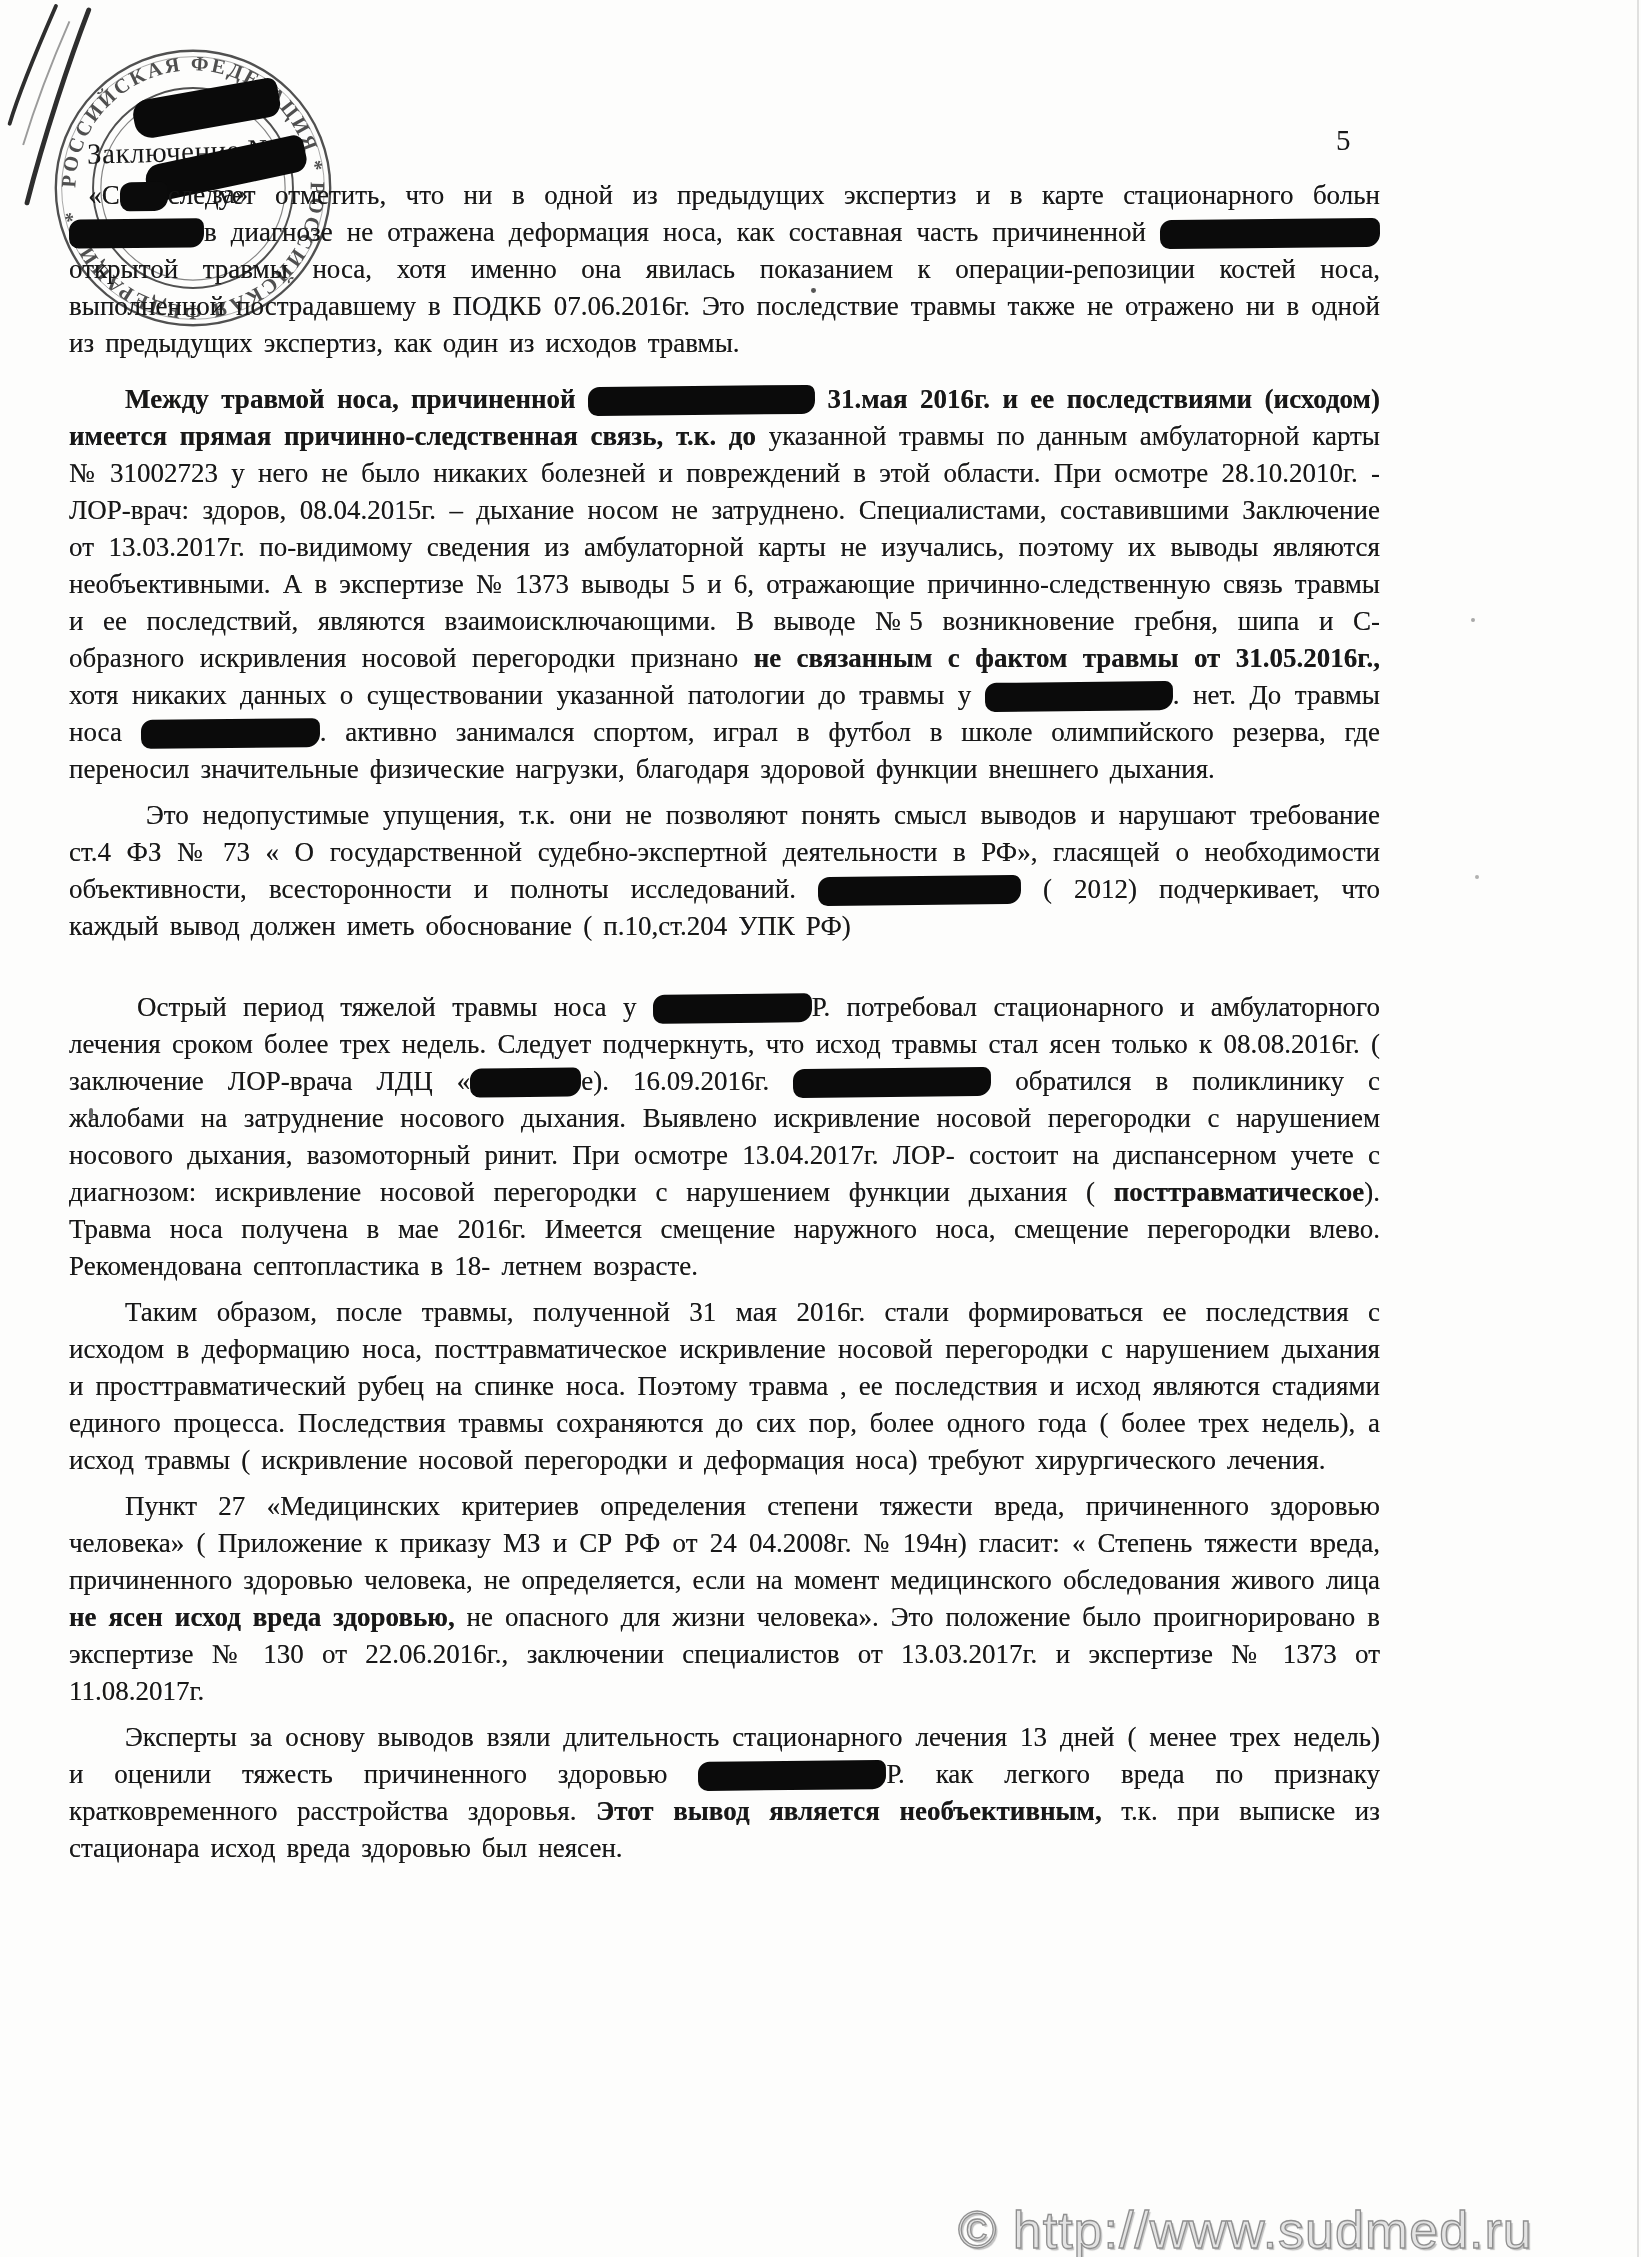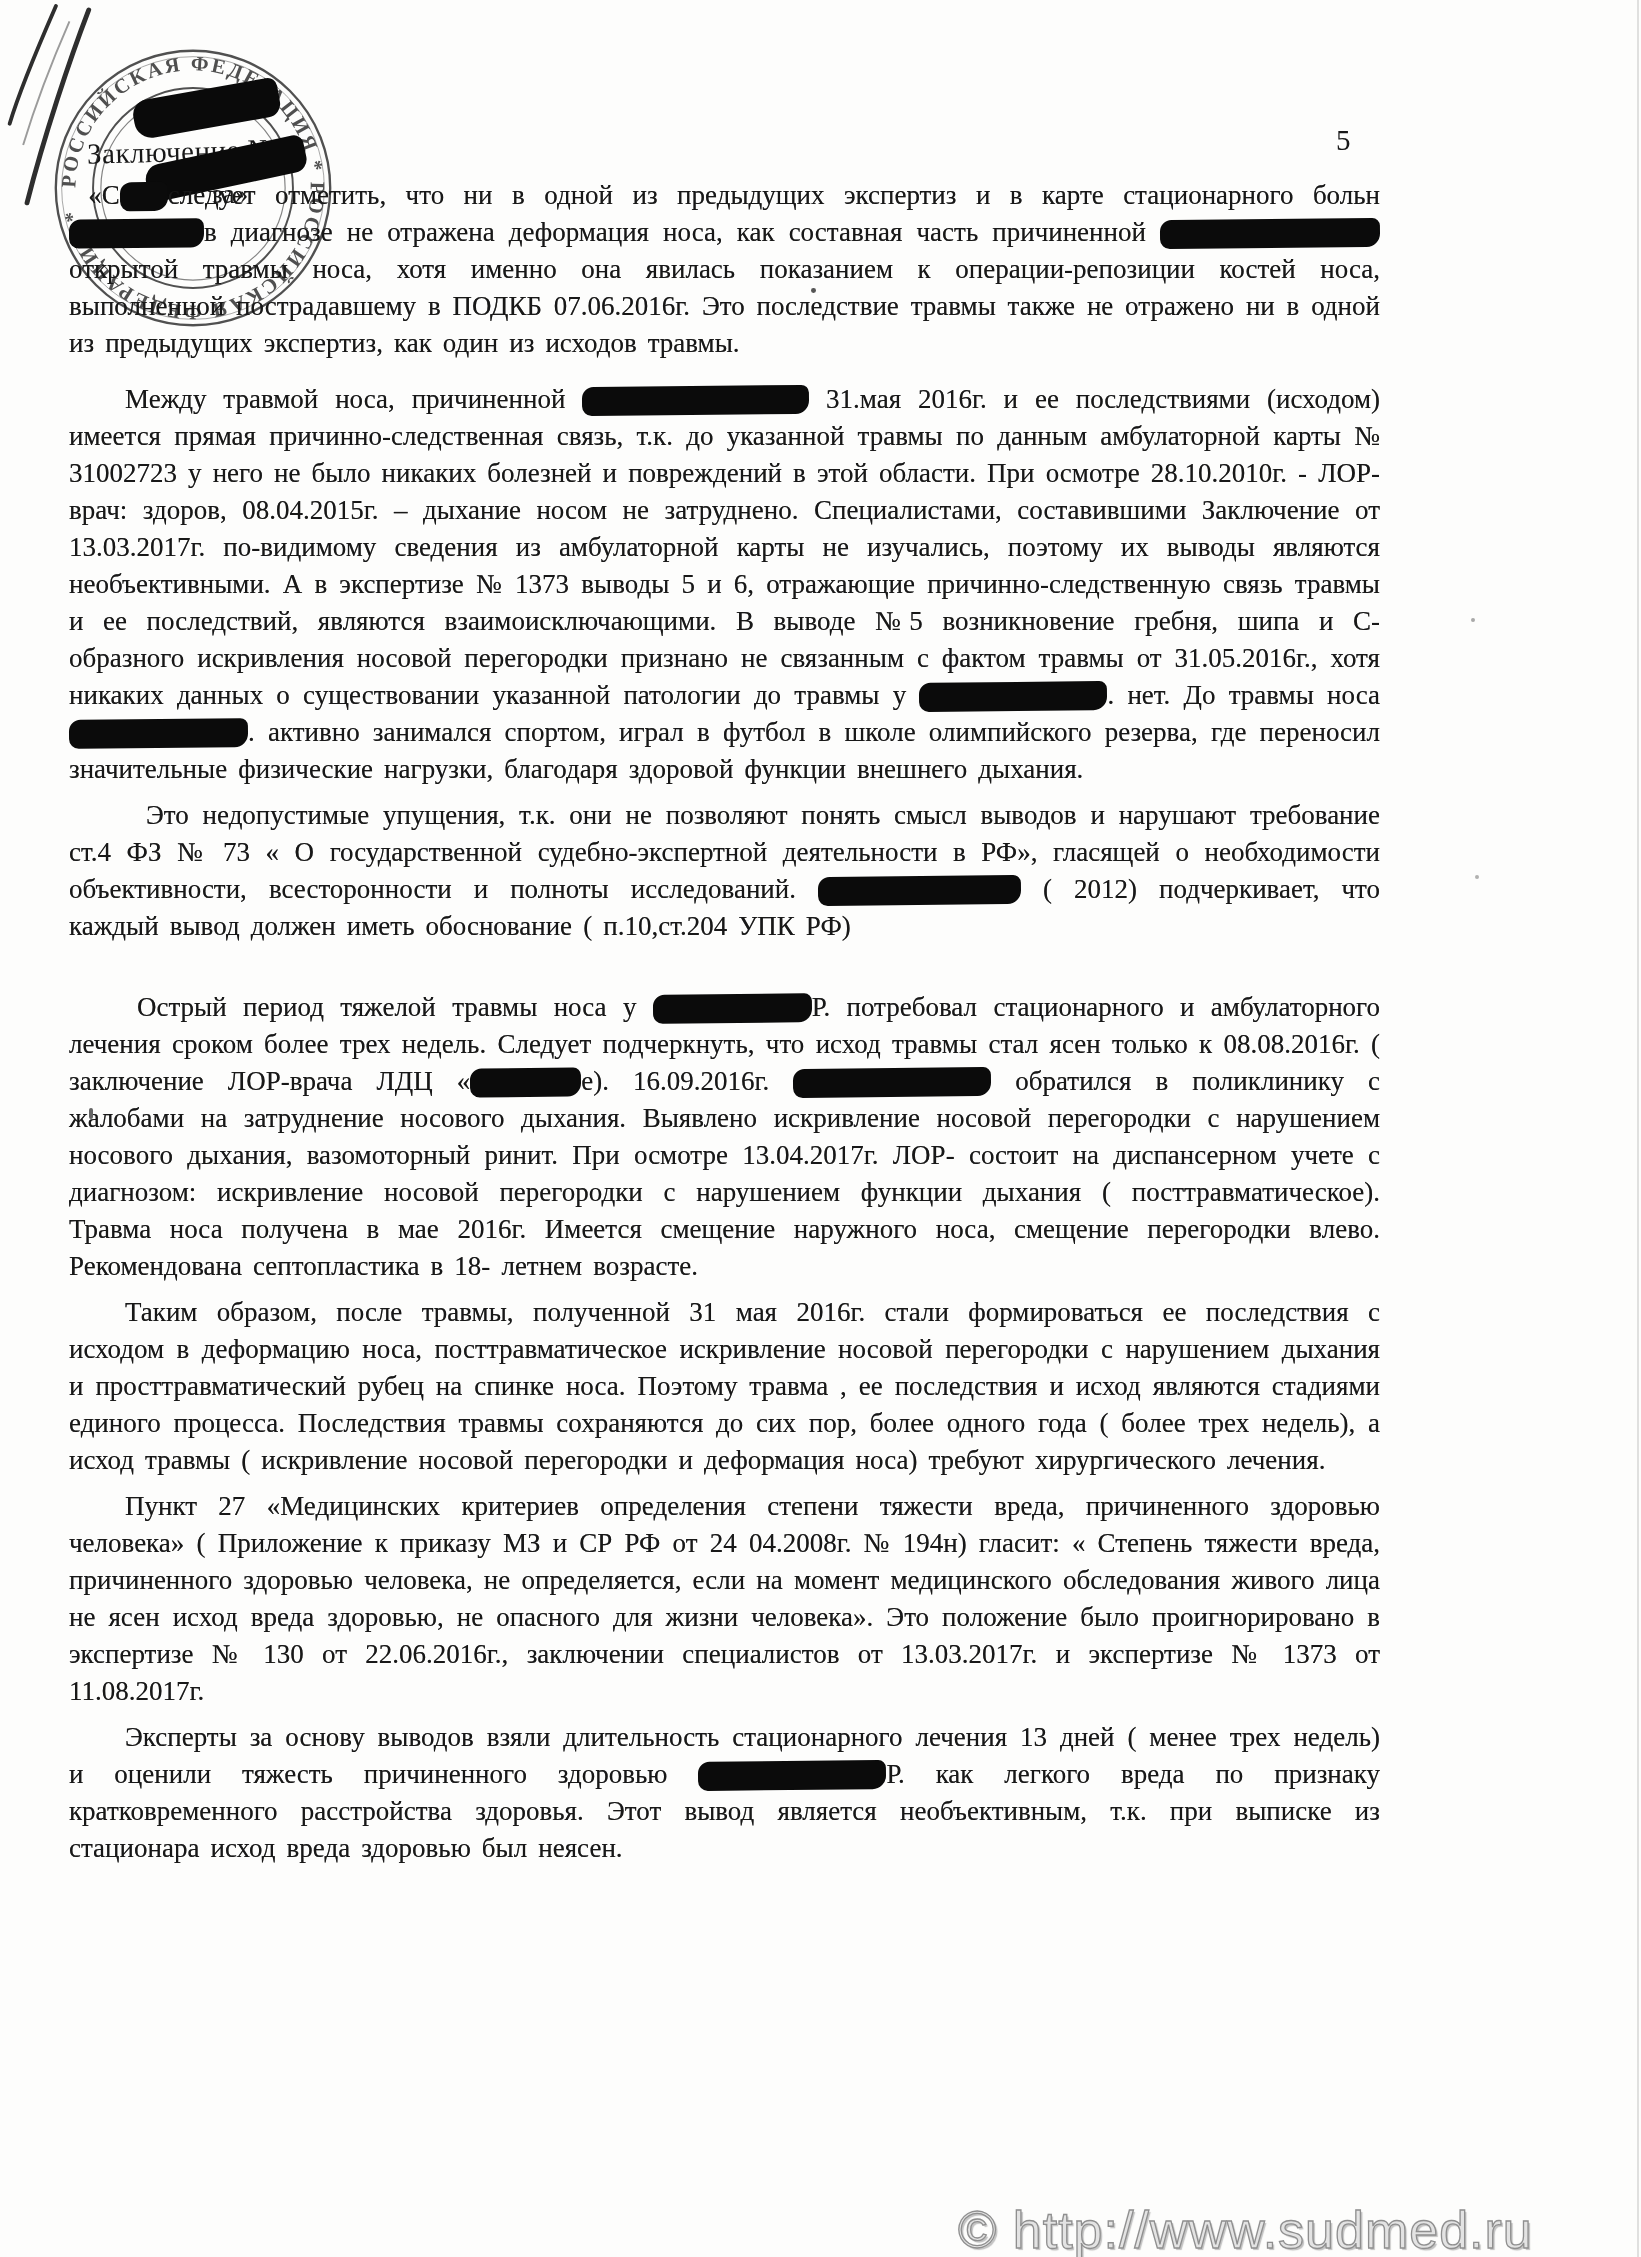--- a/index.html
+++ b/index.html
@@ -18,21 +18,21 @@
               transform:rotate(-1.5deg);white-space:nowrap;}
   .frag{position:absolute;font-size:27px;}
   .frag.ek{left:124px;top:216px;}
   .frag.za{left:212px;top:179px;}
   .page-number{position:absolute;left:1336px;top:124px;font-size:29px;}
   
   .doc-body{position:absolute;left:60px;top:168px;width:1329px;
             font-size:27px;line-height:37px;text-align:justify;word-spacing:4.3px;
             text-shadow:0 0 0.6px rgba(10,10,10,.55);}
   .doc-body p{margin:9px;}
-  .doc-body .b{font-weight:normal;}
+  .doc-body .b{font-weight:bold;}
   .redact{display:inline-block;height:29px;background:#0b0b0b;border-radius:11.6px 7.7px 13.5px 9.7px;
           vertical-align:-6.8px;transform:rotate(-.6deg);}
   
   .speck{position:absolute;background:#555;border-radius:50%;}
   .speck.s1{left:811px;top:288px;width:4.8px;height:4.8px;}
   .speck.s2{left:89px;top:1108px;width:3.9px;height:10.6px;border-radius:1.9px;background:#666;}
   .speck.s3{left:1471px;top:618px;width:3.9px;height:3.9px;opacity:.5;}
   .speck.s4{left:1475px;top:875px;width:3.9px;height:3.9px;opacity:.45;}
   .edge-line{position:absolute;right:1.9px;top:0;width:1.9px;height:100%;background:#e0e0df;}
   

